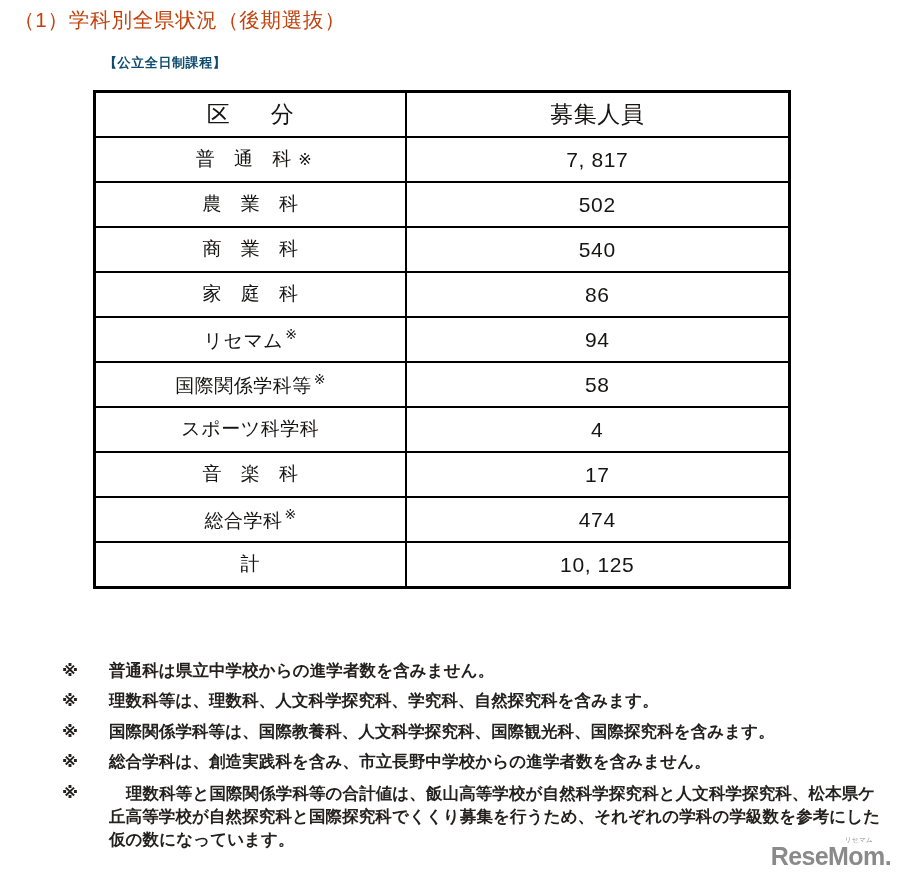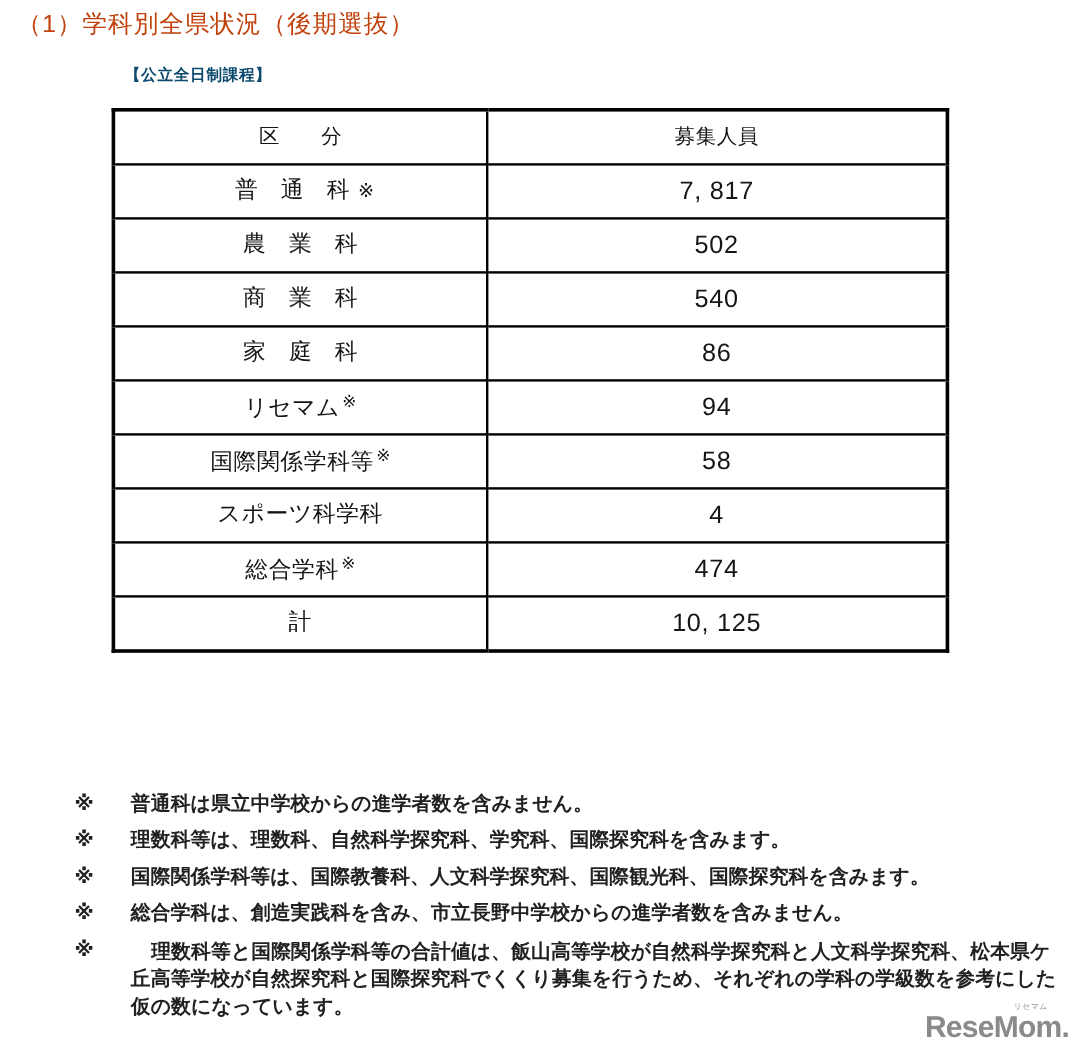--- a/index.html
+++ b/index.html
@@ -71,21 +71,21 @@
     height: 43px;
     padding: 0 4px;
     text-align: center;
     vertical-align: middle;
     font-size: 19px;
     color: #161514;
     line-height: 1.1;
   }
 
   table.stat tr.head td {
-    font-size: 17px;
+    font-size: 23px;
     letter-spacing: 1px;
   }
 
   table.stat tr:first-child td { border-top-width: 3.4px; }
   table.stat tr:last-child  td { border-bottom-width: 3.4px; }
   table.stat td:first-child { border-left-width: 3.4px; }
   table.stat td:last-child  { border-right-width: 3.4px; }
 
   .cell-label {
     display: inline-block;
@@ -219,39 +219,43 @@
           </tr>
           <tr>
             <td><span class="cell-label sp-none">国際関係学科等</span><span class="mark-sup">※</span></td>
             <td><span class="num">58</span></td>
           </tr>
           <tr>
             <td><span class="cell-label sp-none">スポーツ科学科</span></td>
             <td><span class="num">4</span></td>
           </tr>
           <tr>
+            <td><span class="cell-label sp-wide">音 楽 科</span></td>
+            <td><span class="num">17</span></td>
+          </tr>
+          <tr>
             <td><span class="cell-label sp-none">総合学科</span><span class="mark-sup">※</span></td>
             <td><span class="num">474</span></td>
           </tr>
           <tr>
             <td><span class="cell-label sp-none">計</span></td>
             <td><span class="num">10, 125</span></td>
           </tr>
         </tbody>
     </table>
   </div>
 
   <div class="notes" id="notes-list">
       <div class="note">
         <span class="marker">※</span>
         <span class="body">普通科は県立中学校からの進学者数を含みません。</span>
       </div>
       <div class="note">
         <span class="marker">※</span>
-        <span class="body">理数科等は、理数科、自然科学探究科、学究科、国際探究科を含みます。</span>
+        <span class="body">理数科等は、理数科、人文科学探究科、学究科、自然探究科を含みます。</span>
       </div>
       <div class="note">
         <span class="marker">※</span>
         <span class="body">国際関係学科等は、国際教養科、人文科学探究科、国際観光科、国際探究科を含みます。</span>
       </div>
       <div class="note">
         <span class="marker">※</span>
         <span class="body">総合学科は、創造実践科を含み、市立長野中学校からの進学者数を含みません。</span>
       </div>
       <div class="note multiline">

